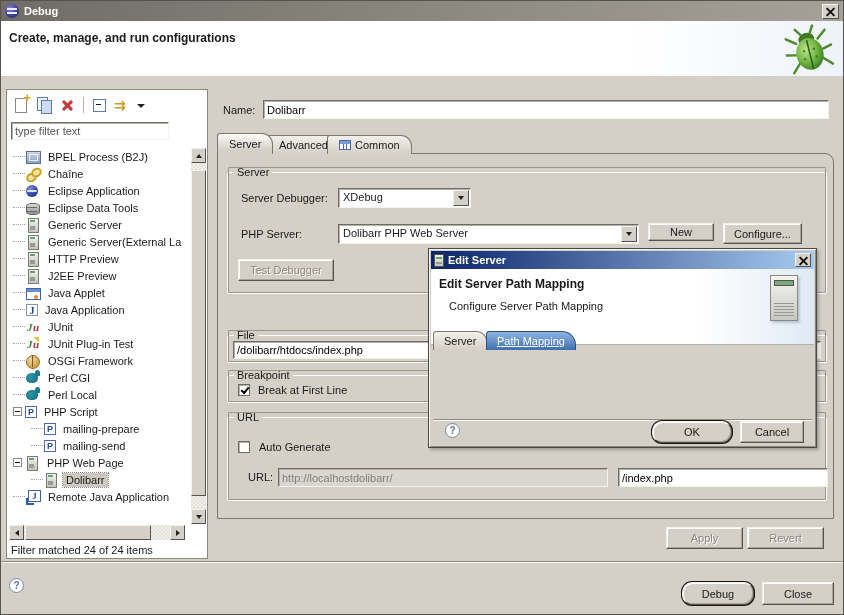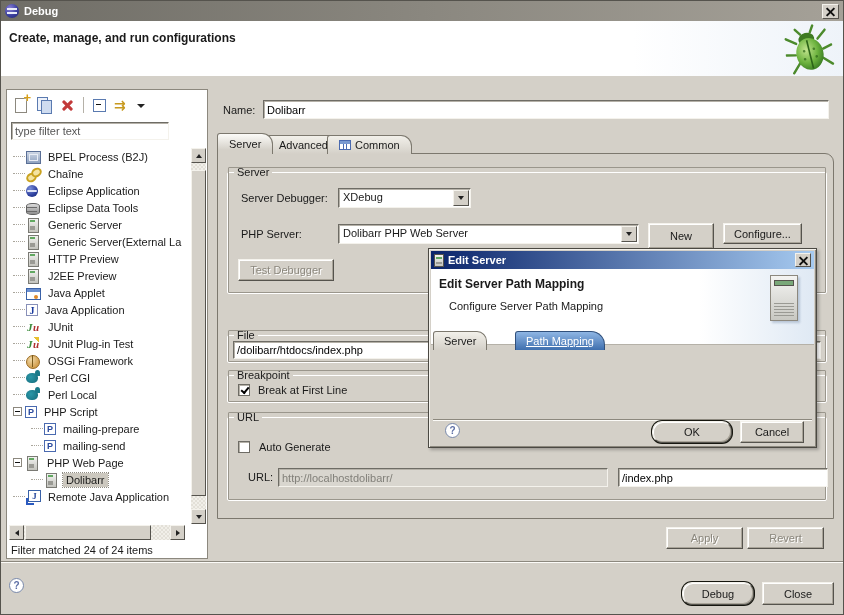--- a/index.html
+++ b/index.html
@@ -363,21 +363,21 @@
         <span class="tri-down"></span>
       </span>
   </div>
   <span class="label" style="left:240px;top:227px;">PHP Server:</span>
   <div class="combo" style="left:337px;top:223px;width:301px;height:20px;">
     <span class="cval">Dolibarr PHP Web Server</span>
     <span class="cbtn">
         <span class="tri-down"></span>
       </span>
   </div>
-  <div class="btn" style="left:647px;top:222px;width:66px;height:26px;">New</div>
+  <div class="btn" style="left:647px;top:222px;width:66px;height:18px;">New</div>
   <div class="btn" style="left:722px;top:222px;width:79px;height:21px;">Configure...</div>
   <div class="btn disabled" style="left:237px;top:258px;width:96px;height:22px;">Test Debugger</div>
 
   <fieldset class="grp" style="left:226px;top:328px;width:600px;height:34px;">
     <legend>File</legend>
   </fieldset>
   <input class="sunken" style="position: absolute; left: 232px; top: 340px; width: 588px; height: 18px;" value="/dolibarr/htdocs/index.php">
 
   <fieldset class="grp" style="left:226px;top:368px;width:600px;height:34px;">
     <legend>Breakpoint</legend>
@@ -411,21 +411,21 @@
         </span>
     </div>
     <div id="dheader">
       <div class="h1">Edit Server Path Mapping</div>
       <div class="h2">Configure Server Path Mapping</div>
       <span class="tower"></span>
     </div>
     <div class="dtab" style="left:4px;">
       <span>Server</span>
     </div>
-    <div class="dtab selblue" style="left:57px;margin-left:29px;">
+    <div class="dtab selblue" style="left:57px;">
       <span>Path Mapping</span>
     </div>
     <div id="dfooter-sep"></div>
     <span class="help-circle" style="left:16px;top:174px;">?</span>
     <div class="btn default" style="left:223px;top:172px;width:80px;height:22px;">OK</div>
     <div class="btn" style="left:311px;top:172px;width:64px;height:22px;">Cancel</div>
   </div>
 
 </div>
 

